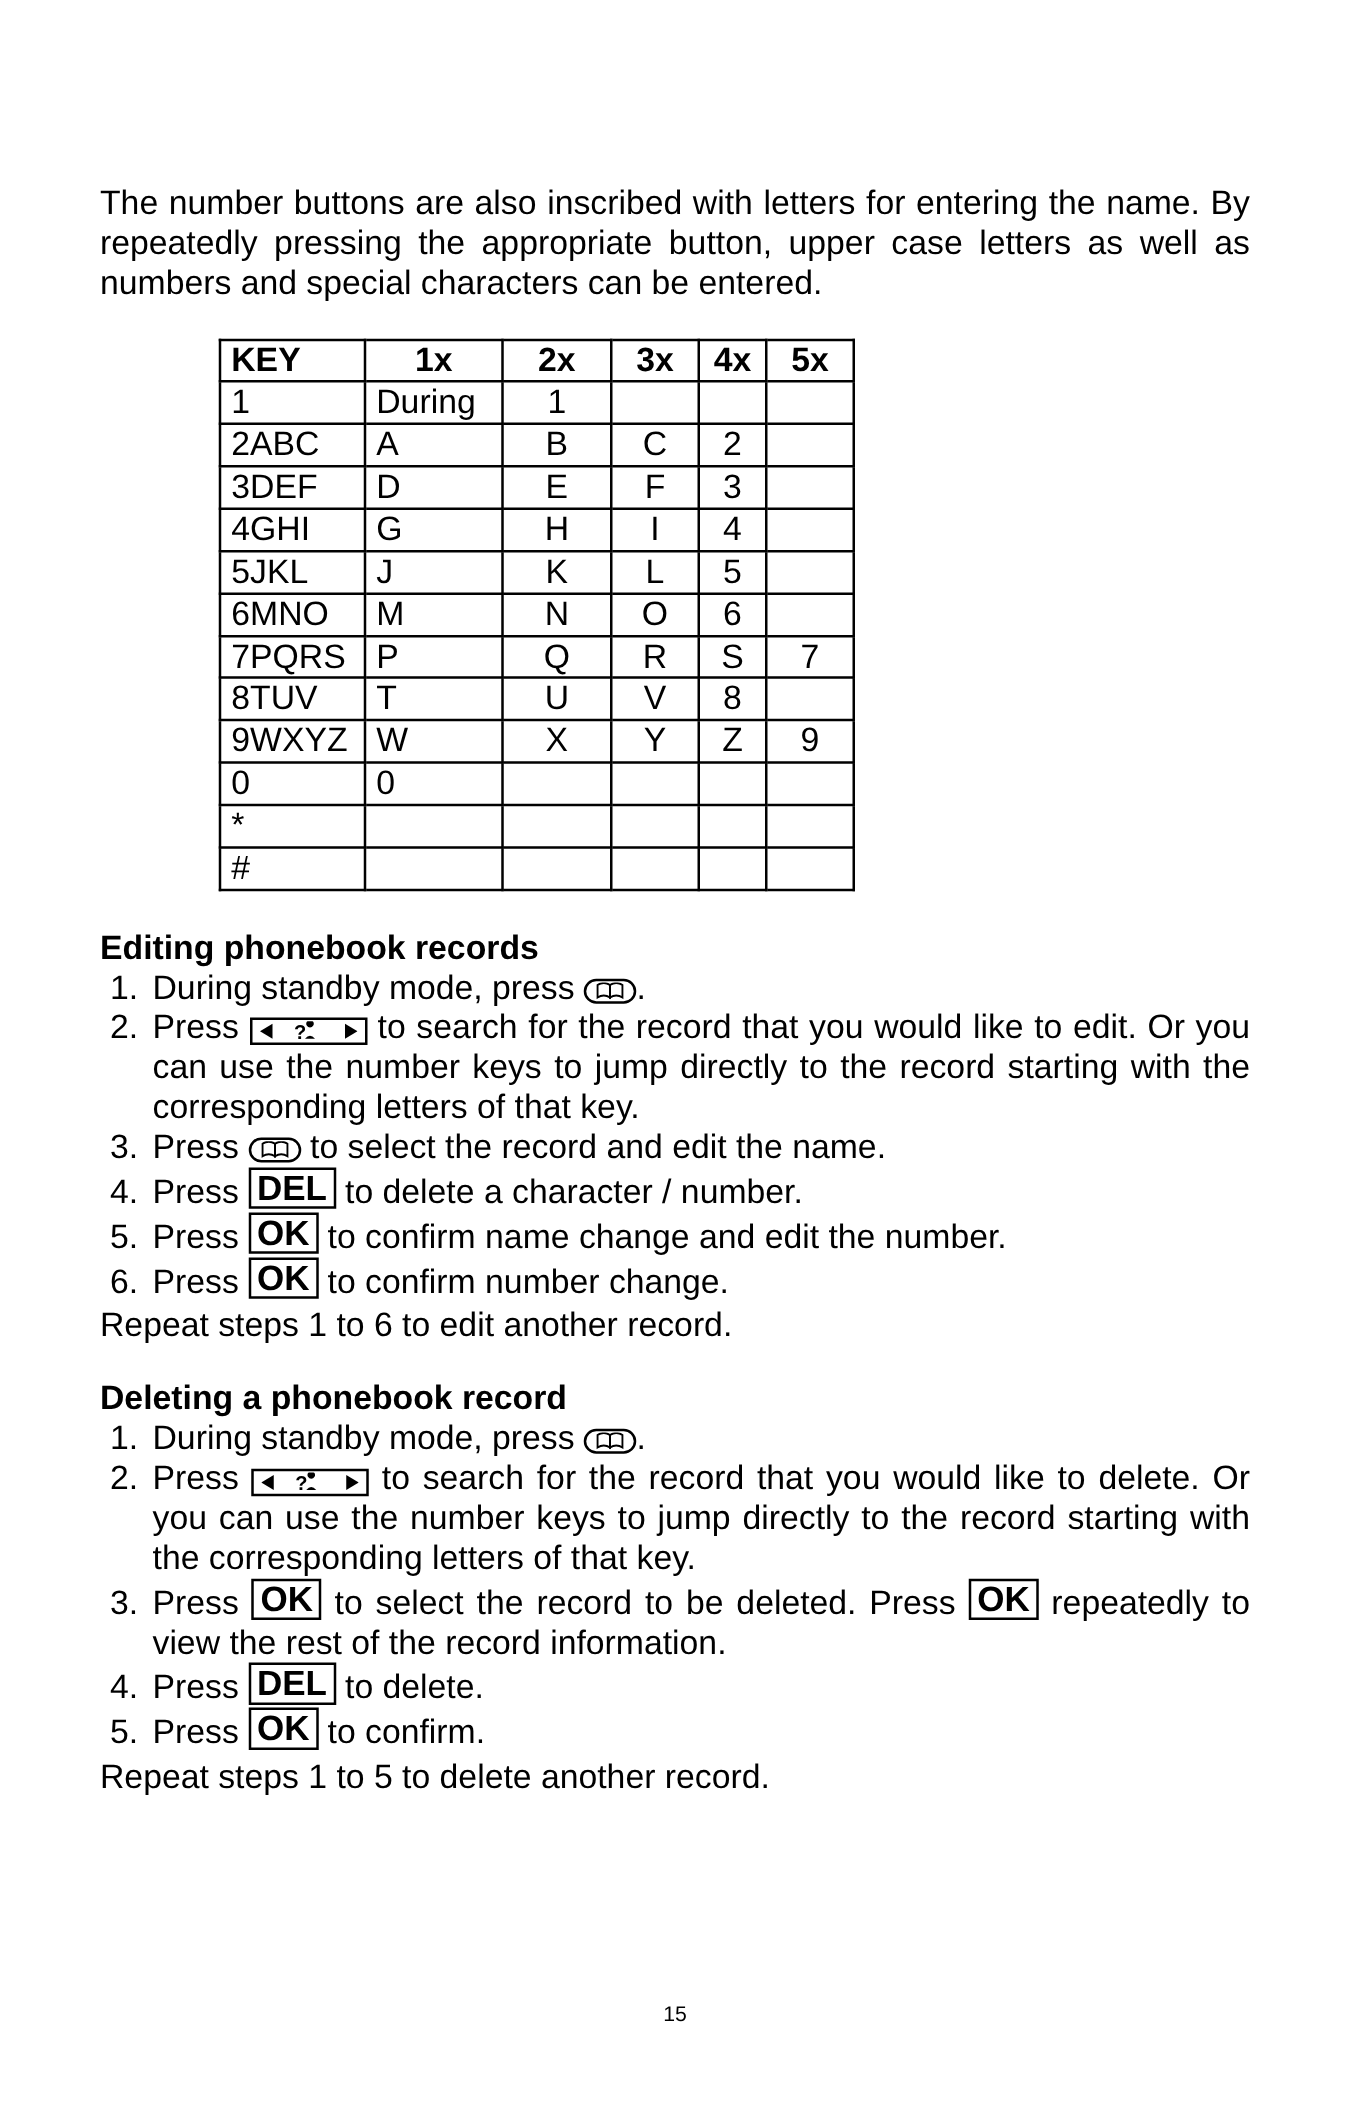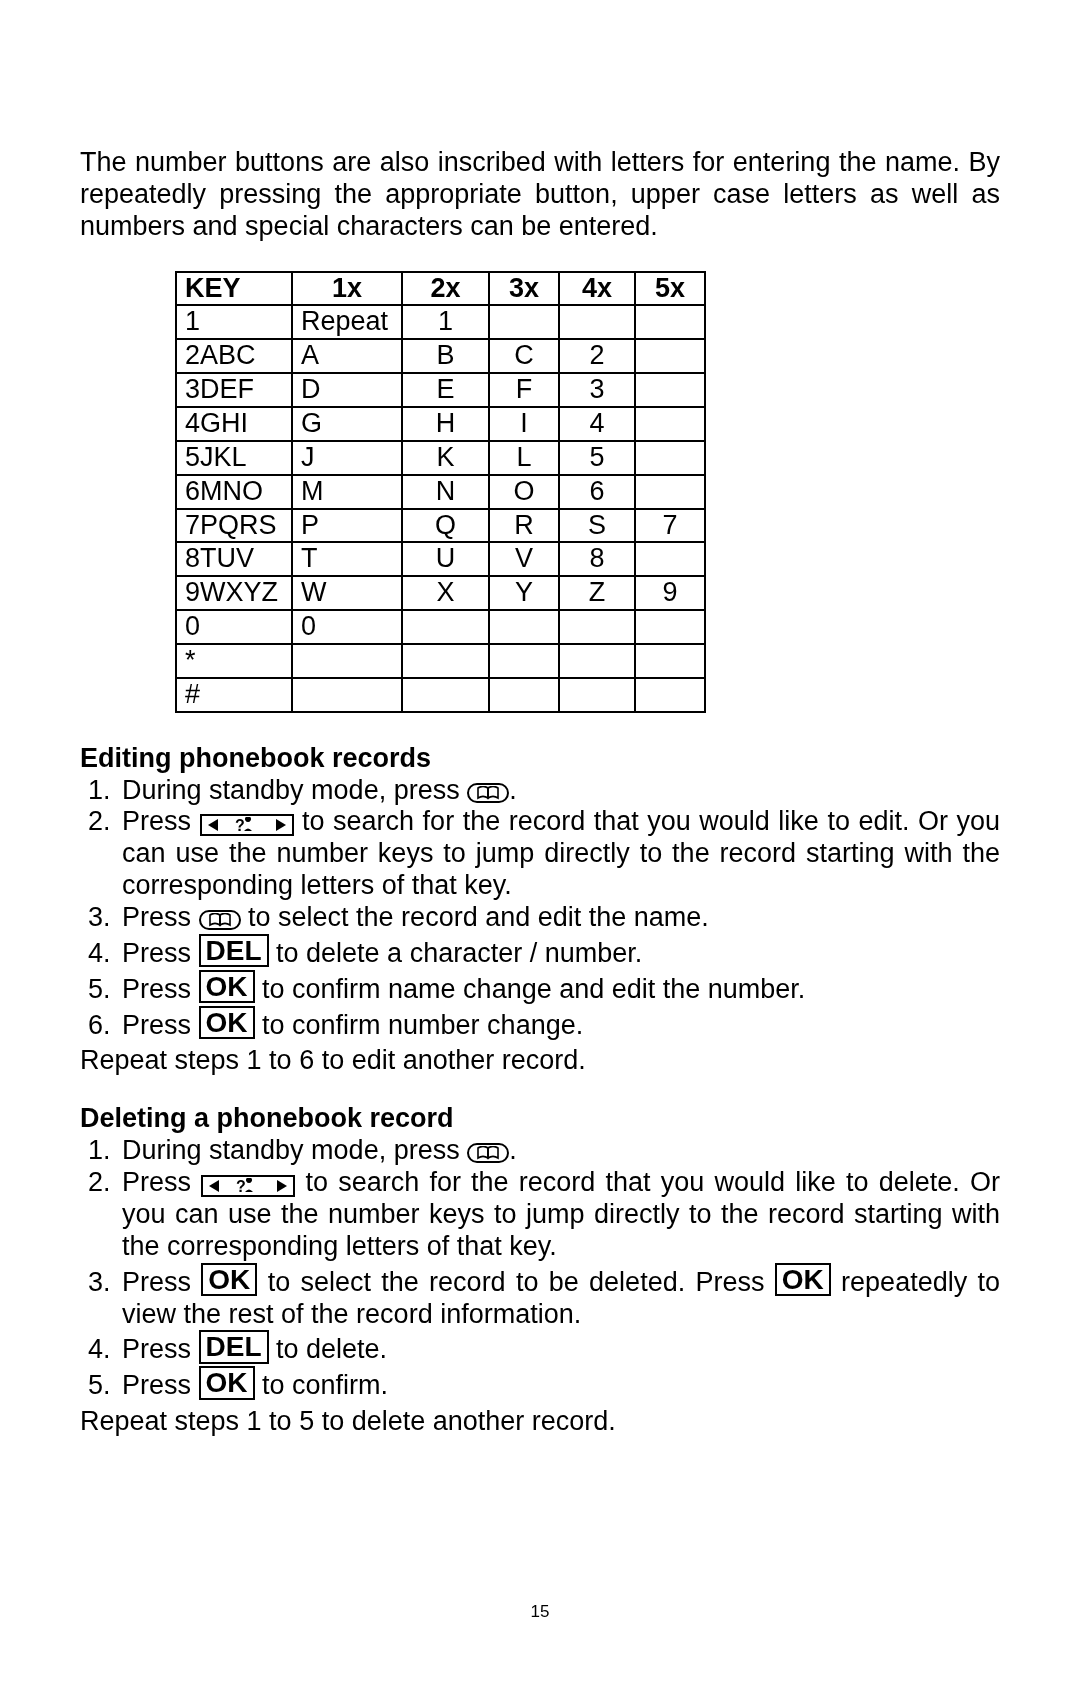--- a/index.html
+++ b/index.html
@@ -37,21 +37,21 @@
     font-size: 27px;
     vertical-align: middle;
   }
   table.keymap th {
     font-weight: bold;
   }
   table.keymap .col-key { width: 116px; }
   table.keymap .col-1x  { width: 110px; }
   table.keymap .col-2x  { width: 87px; }
   table.keymap .col-3x  { width: 70px; }
-  table.keymap .col-4x  { width: 76px; }
+  table.keymap .col-4x  { width: 54px; }
   table.keymap .col-5x  { width: 70px; }
   table.keymap td.c234, table.keymap th.c234 { text-align: center; }
   .section-head {
     font-weight: bold;
     margin-top: 10px;
     margin-bottom: 0px;
   }
   ol.steps {
     margin: 0 0 4px 0;
     padding-left: 38px;
@@ -135,21 +135,21 @@
         <th class="col-1x c234">1x</th>
         <th class="col-2x c234">2x</th>
         <th class="col-3x c234">3x</th>
         <th class="col-4x c234">4x</th>
         <th class="col-5x c234">5x</th>
       </tr>
     </thead>
     <tbody id="keymap-body">
         <tr>
           <td>1</td>
-          <td>Repeat</td>
+          <td>During</td>
           <td class="c234">1</td>
           <td class="c234"></td>
           <td class="c234"></td>
           <td class="c234"></td>
         </tr>
         <tr>
           <td>2ABC</td>
           <td>A</td>
           <td class="c234">B</td>
           <td class="c234">C</td>

